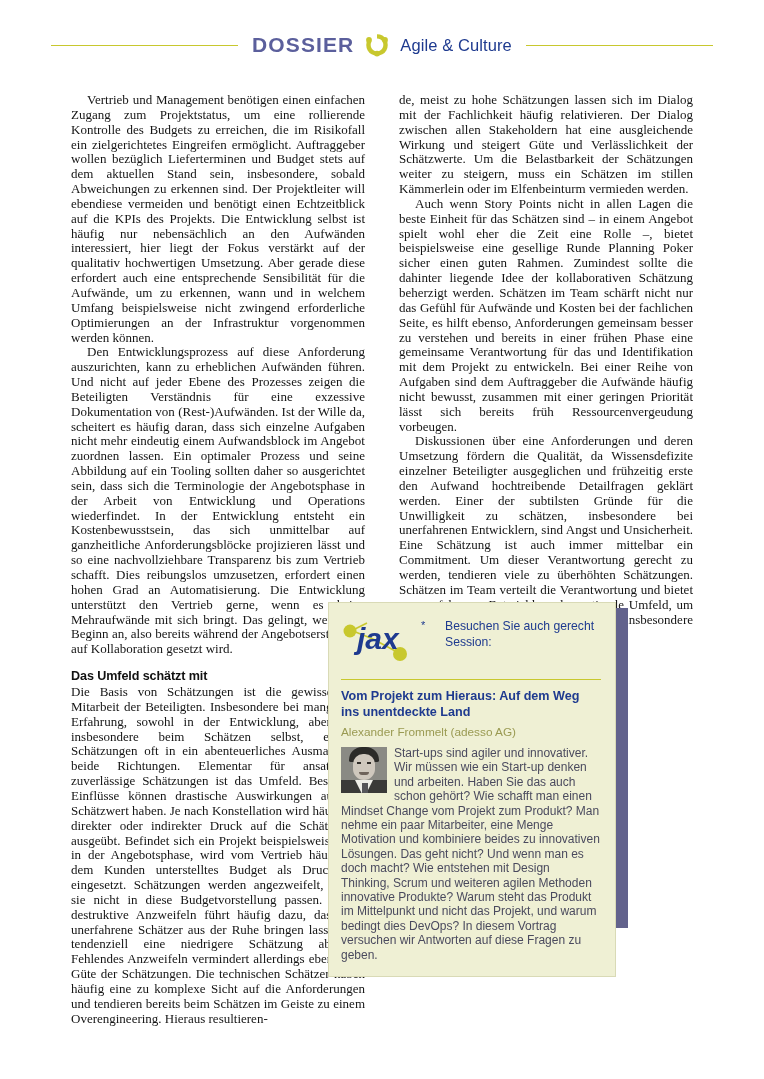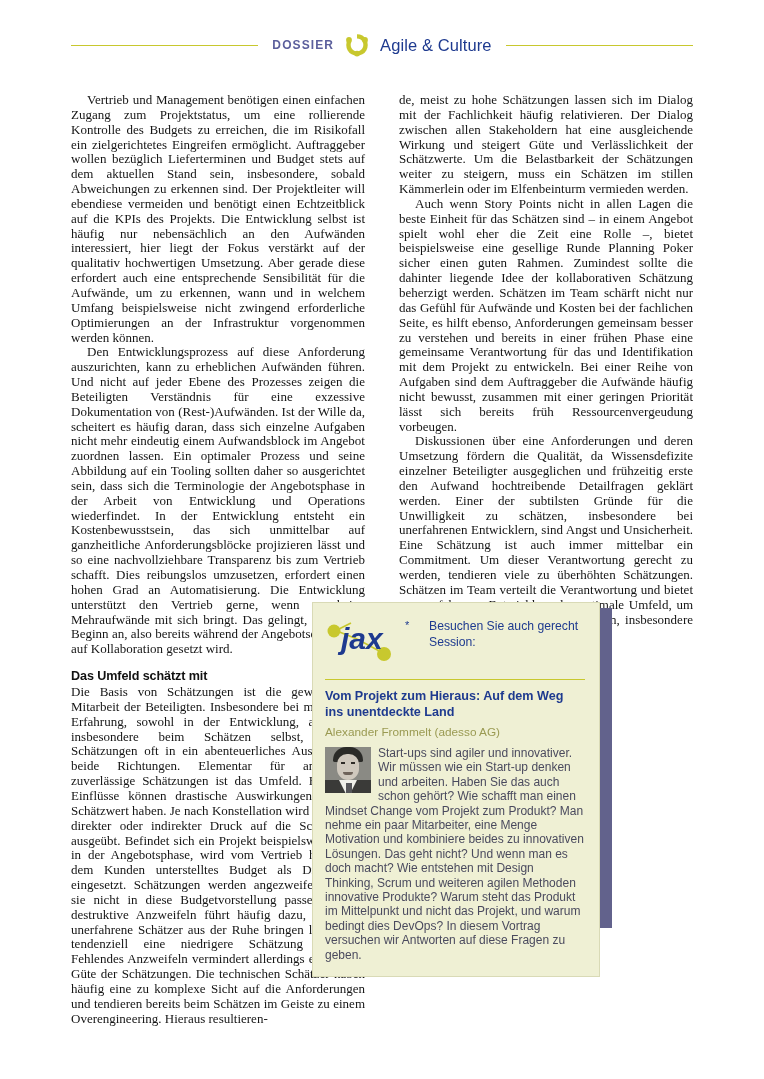--- a/index.html
+++ b/index.html
@@ -37,21 +37,21 @@
 
   .header-center {
     display: flex;
     align-items: center;
     gap: 10px;
     white-space: nowrap;
   }
   .dossier-word {
     font-family: "Liberation Sans", sans-serif;
     font-weight: bold;
-    font-size: 12px;
+    font-size: 21px;
     letter-spacing: 1.1px;
     color: #5b5f9c;
   }
   .agile-word {
     font-family: "Liberation Sans", sans-serif;
     font-size: 16.5px;
     color: #1e3a8f;
     letter-spacing: 0.1px;
   }
   .dossier-logo { display:block; }
@@ -90,21 +90,21 @@
     font-family: "Liberation Sans", sans-serif;
     font-size: 12.6px;
     font-weight: bold;
     color: #111111;
     letter-spacing: -0.1px;
   }
 
   
   .ad-wrap {
     position: absolute;
-    left: 312px;
+    left: 328px;
     top: 602px;
     width: 294px;
   }
   .ad-shadow {
     position: absolute;
     left: 6px;
     top: 6px;
     width: 294px;
     height: 320px;
     background: #62628c;

